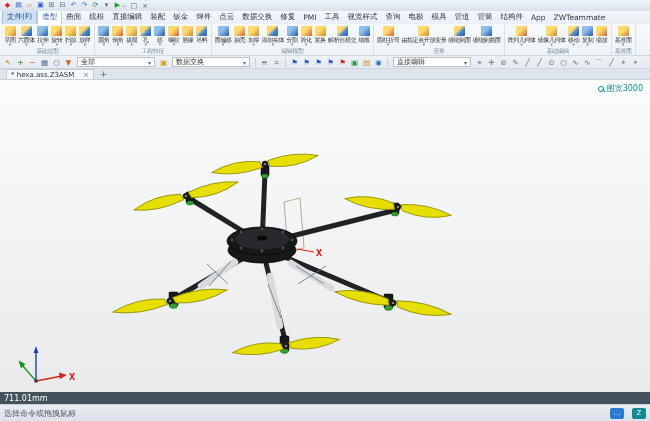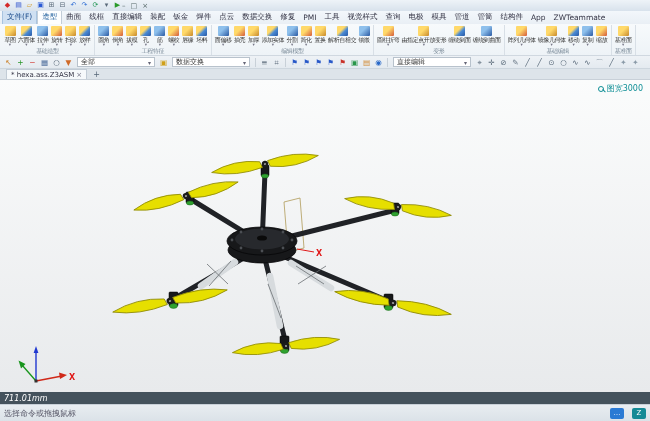--- a/index.html
+++ b/index.html
@@ -44,21 +44,21 @@
   .daicon { font-size:7.5px; line-height:11px; width:11px; text-align:center; cursor:default; }
   .dasel { display:flex; align-items:center; justify-content:space-between; background:#fff;
     border:1px solid #b8c2cc; height:10px; padding:0 3px; font-size:7px; color:#333; margin:0 2px; cursor:default; }
   .dasel .caret { color:#667; font-size:6px; }
   .dadiv { width:1px; height:9px; background:#c8d0d8; margin:0 2px; }
 
   
   .tabstrip { flex:0 0 11px; background:#dde4ea; border-bottom:1px solid #c8d0d8;
     display:flex; align-items:flex-end; padding-left:6px; gap:3px; }
   .doctab { background:#f6f9fb; border:1px solid #c2ccd6; border-bottom:none; font-size:7px; color:#334;
-    padding:1px 4px; display:flex; gap:2px; align-items:center; height:10px; cursor:default; }
+    padding:1px 4px; display:flex; gap:9px; align-items:center; height:10px; cursor:default; }
   .doctab .close { color:#778; }
   .newtab { font-size:8px; line-height:9px; color:#567; padding:0 3px; cursor:default; }
 
   
   .viewport { flex:1; position:relative; background:linear-gradient(#fbfcfc,#e8eaec); overflow:hidden; }
   .prompt { position:absolute; top:2px; left:4px; font-size:7px; color:#8a9096; line-height:8.5px; z-index:3; }
   .zoombadge { position:absolute; top:3px; right:7px; display:flex; align-items:center; gap:3px;
     color:var(--teal); font-size:8px; z-index:3; }
   .mag { width:6px; height:6px; border:1.2px solid var(--teal); border-radius:50%; position:relative; display:inline-block; }
   .mag::after { content:""; position:absolute; width:3.5px; height:1.2px; background:var(--teal);
@@ -78,21 +78,21 @@
   .bolt { fill:#4c4f54; }
   .sketchplane { fill:none; stroke:#b09a58; stroke-width:0.8; }
   .redline { stroke:var(--red); stroke-width:1; }
   .xlabel { font-size:8px; font-weight:bold; fill:var(--red); }
   .tz { stroke:#2038d0; stroke-width:1.4; } .tzh { fill:#2038d0; }
   .tx { stroke:#d02818; stroke-width:1.4; } .txh { fill:#d02818; }
   .ty { stroke:#18951d; stroke-width:1.4; } .tyh { fill:#18951d; }
 
   
   .scaleband { flex:0 0 12px; background:var(--band); color:#fff; font-size:8px;
-    display:flex; align-items:center; padding:0 4px;font-style:italic; }
+    display:flex; align-items:center; padding:0 4px; }
   .statusbar { flex:0 0 17px; background:linear-gradient(#e8edf1,#dbe2e8); border-top:1px solid #c8d0d8;
     display:flex; align-items:center; justify-content:space-between; font-size:8px; color:#556; padding:0 4px; }
   .sticons { display:flex; gap:8px; align-items:center; }
   .sticon { width:14px; height:11px; border-radius:2px; color:#fff; font-size:7px; line-height:11px;
     text-align:center; cursor:default; }
 </style>
 </head>
 <body>
 
 <div class="window">

